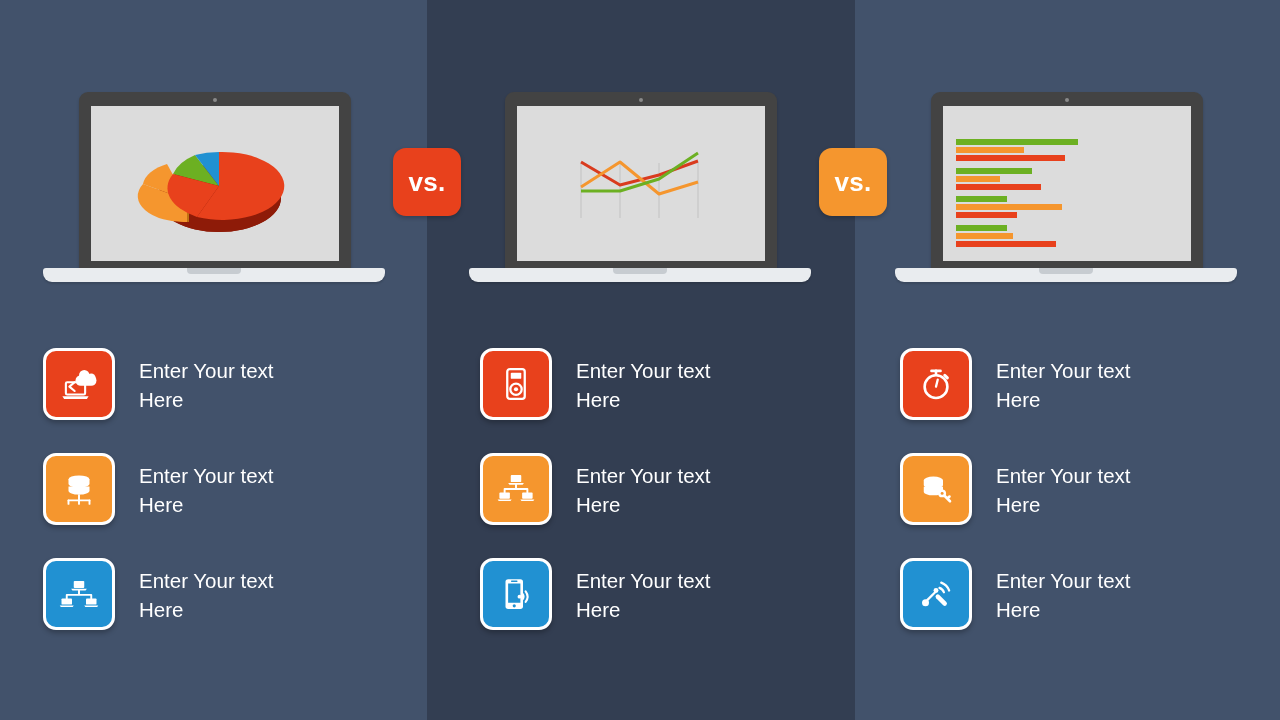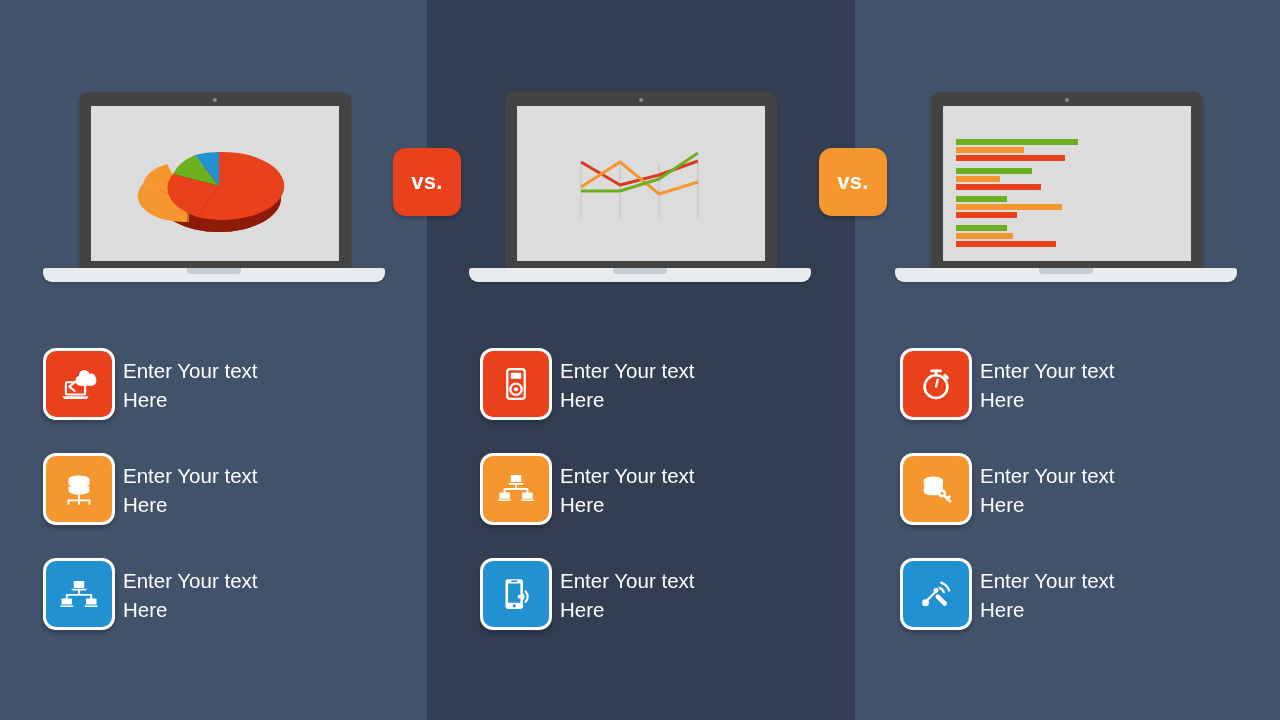--- a/index.html
+++ b/index.html
@@ -15,31 +15,31 @@
   .cam{position:absolute;left:50%;top:6px;width:4px;height:4px;margin-left:-2px;
        border-radius:50%;background:#8a8a8a;}
   .screen{position:absolute;left:12px;top:14px;right:12px;bottom:11px;background:#dcdcdc;overflow:hidden;}
   .base{position:absolute;left:0;top:176px;width:342px;height:14px;background:#e9ecef;
         border-radius:3px 3px 9px 9px;box-shadow:0 2px 2px rgba(0,0,0,.13);}
   .notch{position:absolute;left:50%;top:176px;margin-left:-27px;width:54px;height:6px;
          background:#c7ccd1;border-radius:0 0 4px 4px;}
 
   
   .vs{position:absolute;width:68px;height:68px;border-radius:13px;color:#fff;
-      display:flex;align-items:center;justify-content:center;font-size:22px;font-weight:bold;
+      display:flex;align-items:center;justify-content:center;font-size:26px;font-weight:bold;
       box-shadow:0 2px 4px rgba(0,0,0,.22);letter-spacing:.3px;}
 
   
   .col{position:absolute;top:348px;width:400px;}
   .row{display:flex;align-items:flex-start;height:105px;}
   .ico{width:72px;height:72px;border-radius:13px;flex:0 0 72px;
        display:flex;align-items:center;justify-content:center;
        border:3px solid #fff;box-sizing:border-box;box-shadow:0 3px 5px rgba(0,0,0,.25);}
   .ico svg{width:42px;height:42px;display:block;}
-  .rowtext{margin-left:8px;color:#fff;font-size:20.5px;line-height:29px;
+  .rowtext{margin-left:24px;color:#fff;font-size:20.5px;line-height:29px;
            max-width:230px;padding-top:8px;}
 
   
   .chart-svg{width:100%;height:100%;display:block;}
 </style>
 </head>
 <body>
 
 <div class="stage">
   <div class="panel-center"></div>

